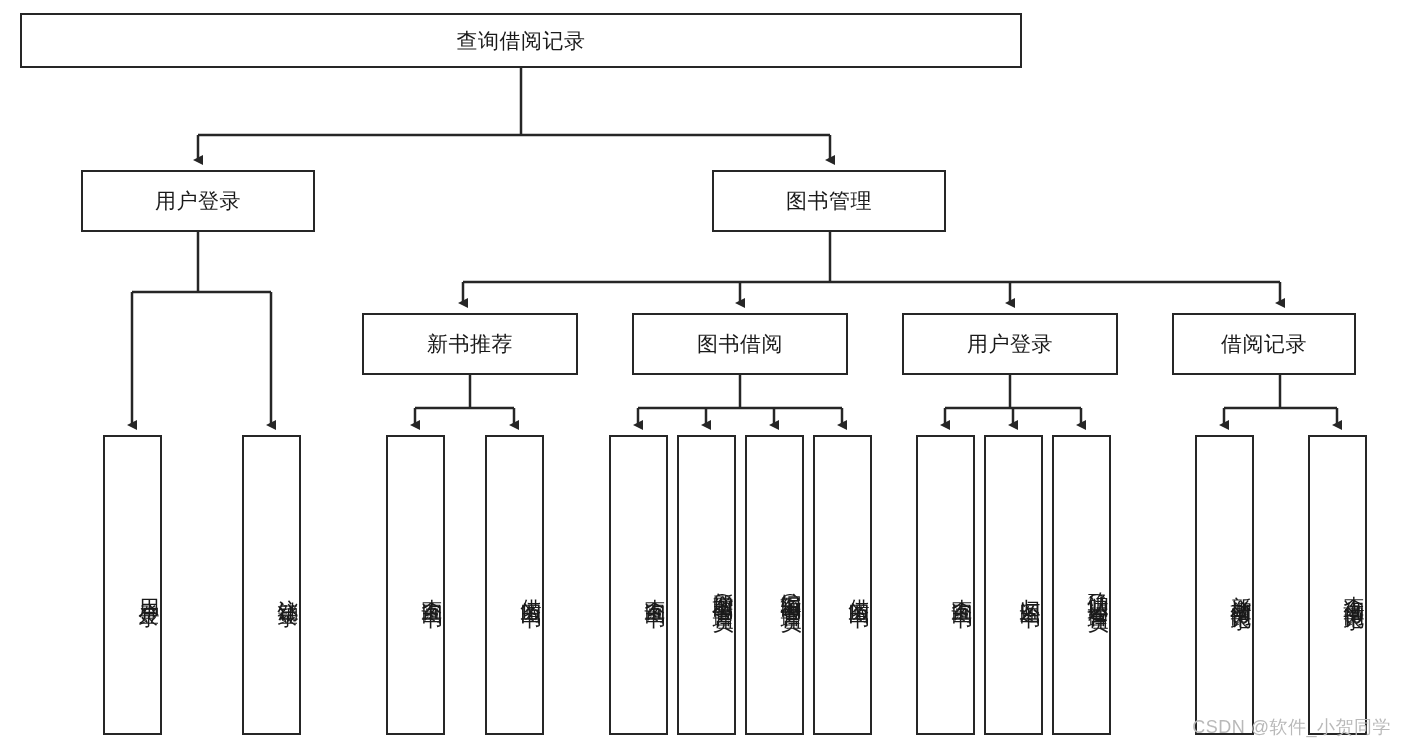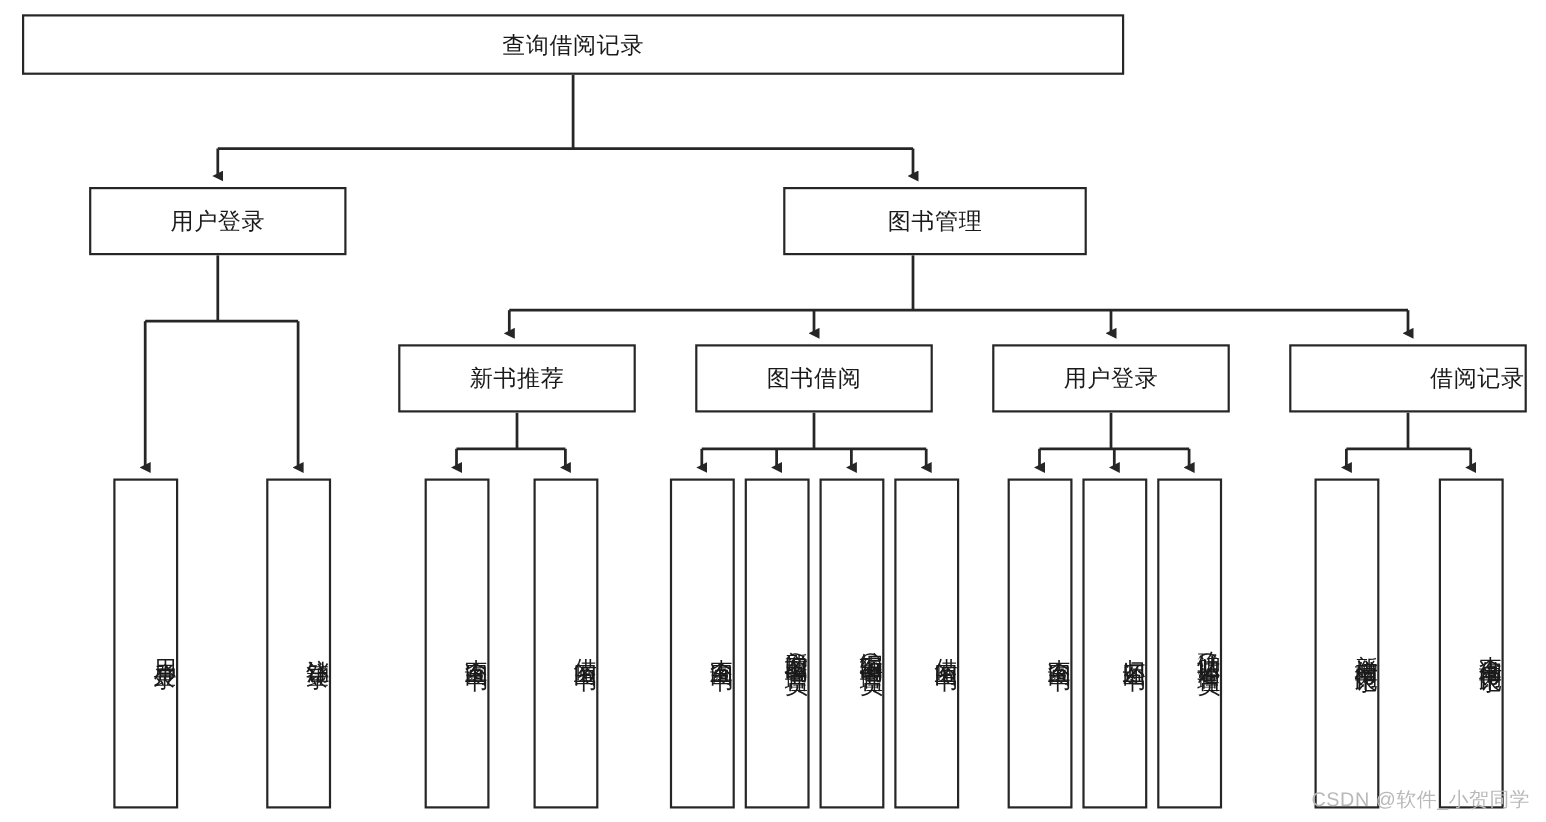--- a/index.html
+++ b/index.html
@@ -117,34 +117,34 @@
     </g>
   </svg>
 
   <div class="node horiz" style="left:20px; top:13px; width:1002px; height:55px;">
     <span>查询借阅记录</span>
   </div>
 
   <div class="node horiz" style="left:81px; top:170px; width:234px; height:62px;">
     <span>用户登录</span>
   </div>
-  <div class="node horiz" style="left:712px; top:170px; width:276px; height:62px;">
+  <div class="node horiz" style="left:712px; top:170px; width:234px; height:62px;">
     <span>图书管理</span>
   </div>
 
   <div class="node horiz" style="left:362px; top:313px; width:216px; height:62px;text-align:center;">
     <span>新书推荐</span>
   </div>
   <div class="node horiz" style="left:632px; top:313px; width:216px; height:62px;text-align:right;">
     <span>图书借阅</span>
   </div>
   <div class="node horiz" style="left:902px; top:313px; width:216px; height:62px;">
     <span>用户登录</span>
   </div>
-  <div class="node horiz" style="left:1172px; top:313px; width:216px; height:62px;justify-content:flex-end;">
+  <div class="node horiz" style="left:1172px; top:313px; width:184px; height:62px;">
     <span>借阅记录</span>
   </div>
 
   <div class="node vert" style="left:103px; top:435px; width:59px; height:300px;">
     <span>用户登录</span>
   </div>
   <div class="node vert" style="left:242px; top:435px; width:59px; height:300px;">
     <span>注销登录</span>
   </div>
 

